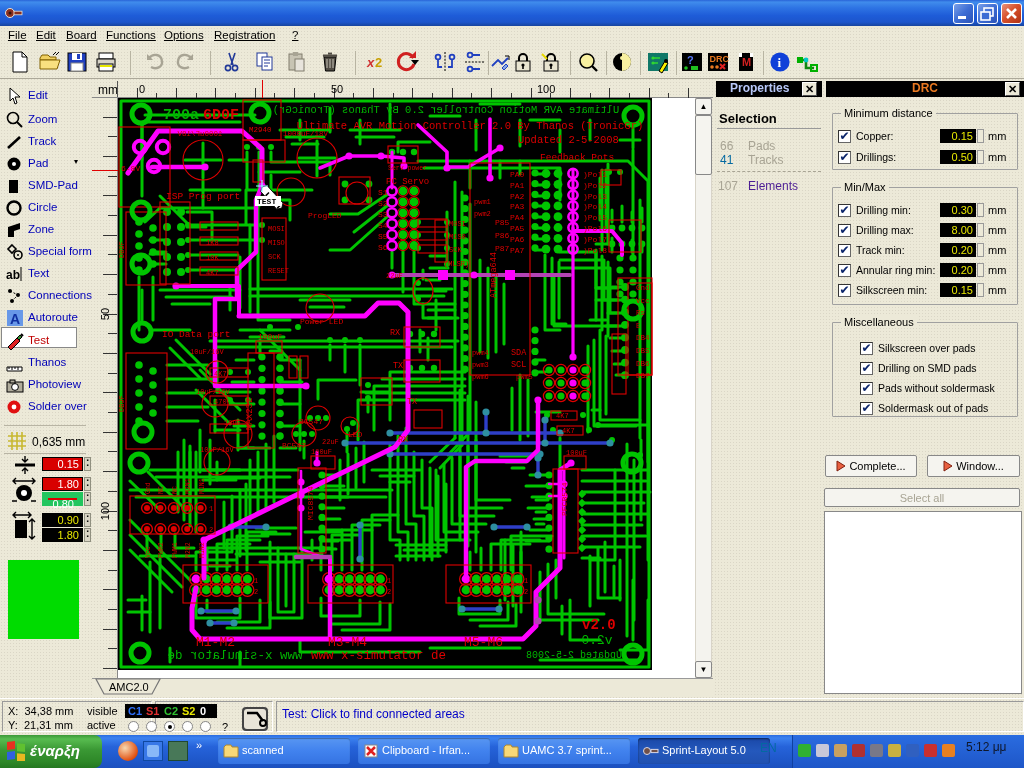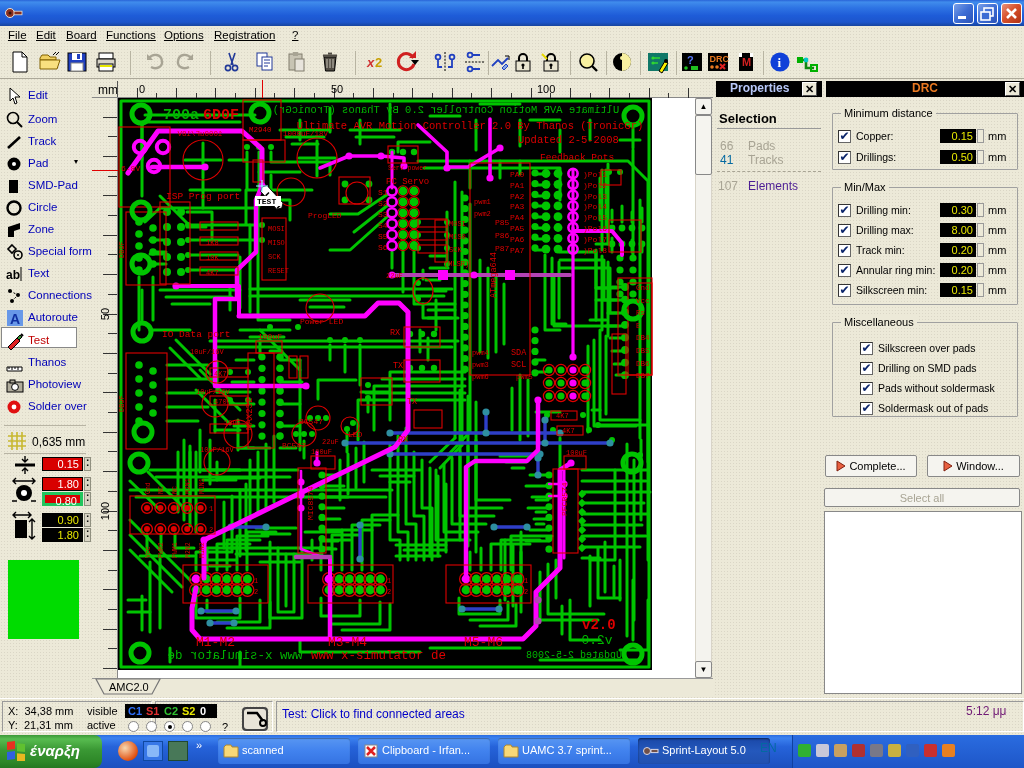--- a/index.html
+++ b/index.html
@@ -339,21 +339,21 @@
 <div class="abs" style="left:42px;top:457px;width:41px;height:14px;background:#D80000;border:1px solid #000;color:#fff;font-size:11px;text-align:right;line-height:13px;padding-right:3px">0.15</div>
 <div class="abs" style="left:84px;top:457px;width:7px;height:14px;background:#D8D4C4;border:1px solid #909080;font-size:6px;text-align:center;line-height:5px">▪<br>▪</div>
 <svg class="abs" style="left:10px;top:477px" width="28" height="28" viewBox="0 0 28 28">
     <path d="M4 4h20M6 1l-3 3 3 3M22 1l3 3-3 3" stroke="#000" fill="none" stroke-width="1.4"></path>
     <circle cx="14" cy="16" r="8" fill="#000"></circle>
     <circle cx="14" cy="16" r="3" fill="#fff"></circle>
     <path d="M2 24h5M21 24h5" stroke="#000" stroke-width="1.4"></path>
   </svg>
 <div class="abs" style="left:42px;top:477px;width:41px;height:14px;background:#D80000;border:1px solid #000;color:#fff;font-size:11px;text-align:right;line-height:13px;padding-right:3px">1.80</div>
 <div class="abs" style="left:84px;top:477px;width:7px;height:14px;background:#D8D4C4;border:1px solid #909080;font-size:6px;text-align:center;line-height:5px">▪<br>▪</div>
-<div class="abs" style="left:42px;top:492px;width:41px;height:14px;background:#D80000;border:3px solid #22c55e;color:#fff;font-size:11px;text-align:right;line-height:13px;padding-right:3px">0.80</div>
+<div class="abs" style="left:42px;top:492px;width:41px;height:14px;background:#D80000;border:6px solid #22c55e;color:#fff;font-size:11px;text-align:right;line-height:13px;padding-right:3px">0.80</div>
 <div class="abs" style="left:84px;top:492px;width:7px;height:14px;background:#D8D4C4;border:1px solid #909080;font-size:6px;text-align:center;line-height:5px">▪<br>▪</div>
 <svg class="abs" style="left:10px;top:511px" width="28" height="30" viewBox="0 0 28 30">
     <path d="M4 4h16M6 1L3 4l3 3M18 1l3 3-3 3" stroke="#000" fill="none" stroke-width="1.4"></path>
     <rect x="5" y="9" width="12" height="18" fill="#000"></rect>
     <path d="M22 9v18M19 11l3-3 3 3M19 25l3 3 3-3" stroke="#000" fill="none" stroke-width="1.4"></path>
   </svg>
 <div class="abs" style="left:42px;top:513px;width:41px;height:14px;background:#000;border:1px solid #000;color:#E8E800;font-size:11px;text-align:right;line-height:13px;padding-right:3px">0.90</div>
 <div class="abs" style="left:84px;top:513px;width:7px;height:14px;background:#D8D4C4;border:1px solid #909080;font-size:6px;text-align:center;line-height:5px">▪<br>▪</div>
 <div class="abs" style="left:42px;top:528px;width:41px;height:14px;background:#000;border:1px solid #000;color:#E8E800;font-size:11px;text-align:right;line-height:13px;padding-right:3px">1.80</div>
 <div class="abs" style="left:84px;top:528px;width:7px;height:14px;background:#D8D4C4;border:1px solid #909080;font-size:6px;text-align:center;line-height:5px">▪<br>▪</div>
@@ -1589,12 +1589,12 @@
 <div class="abs" style="left:792px;top:735px;width:232px;height:33px;background:linear-gradient(180deg,#2A6CE0,#1E56C8);border-left:1px solid #1040A0"></div>
 <div class="abs" style="left:798px;top:744px;width:13px;height:13px;background:#30B030;border-radius:2px"></div>
 <div class="abs" style="left:816px;top:744px;width:13px;height:13px;background:#C8C8D8;border-radius:2px"></div>
 <div class="abs" style="left:834px;top:744px;width:13px;height:13px;background:#C8A060;border-radius:2px"></div>
 <div class="abs" style="left:852px;top:744px;width:13px;height:13px;background:#B03030;border-radius:2px"></div>
 <div class="abs" style="left:870px;top:744px;width:13px;height:13px;background:#787888;border-radius:2px"></div>
 <div class="abs" style="left:888px;top:744px;width:13px;height:13px;background:#C8B040;border-radius:2px"></div>
 <div class="abs" style="left:906px;top:744px;width:13px;height:13px;background:#3060C0;border-radius:2px"></div>
 <div class="abs" style="left:924px;top:744px;width:13px;height:13px;background:#C83030;border-radius:2px"></div>
 <div class="abs" style="left:942px;top:744px;width:13px;height:13px;background:#E88020;border-radius:2px"></div>
-<div class="abs" style="left:966px;top:704px;color:#701a75;font-size:12px">5:12 μμ</div>
+<div class="abs" style="left:966px;top:740px;color:#0f172a;font-size:12px">5:12 μμ</div>
 </body></html>

